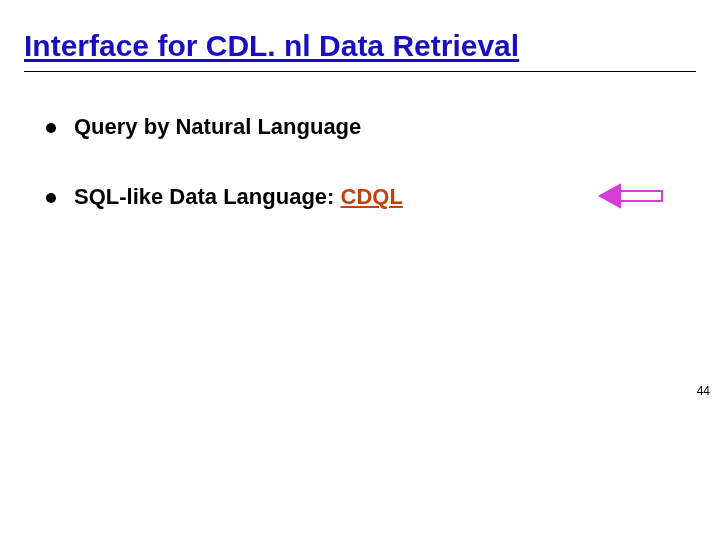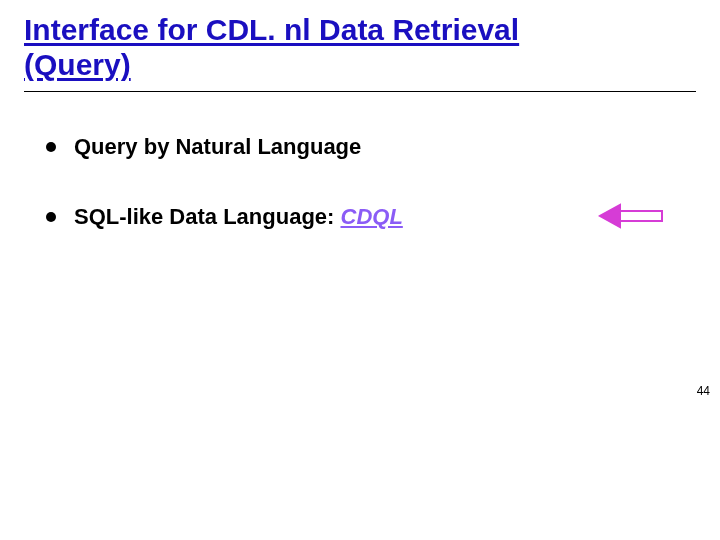--- a/index.html
+++ b/index.html
@@ -11,21 +11,21 @@
     font-family: Arial, Helvetica, sans-serif;
     color: #000;
     position: relative;
     overflow: hidden;
   }
   .slide {
     width: 720px;
     height: 408px;
     position: relative;
     box-sizing: border-box;
-    padding: 12px 24px 0 24px;
+    padding: 28px 24px 0 24px;
   }
   .title-wrap {
     margin: 0 0 8px 0;
   }
   .title {
     font-size: 30px;
     line-height: 1.18;
     font-weight: 700;
     color: #1a0fc0;
     text-decoration: underline;
@@ -55,24 +55,23 @@
     content: "";
     position: absolute;
     left: 0;
     top: 0.38em;
     width: 10px;
     height: 10px;
     background: #000;
     border-radius: 50%;
   }
   .emph-link {
-    color: #8b5cf6;
+    color: #c2410c;
     text-decoration: underline;
     text-underline-offset: 2px;
-    font-style: italic;
   }
   .arrow {
     position: absolute;
     display: inline-block;
   }
   .arrow svg {
     display: block;
   }
   .page-num {
     position: absolute;
@@ -82,21 +81,20 @@
     color: #000;
   }
 </style>
 </head>
 <body>
 
 <div class="slide">
 
   <div class="title-wrap">
     <span class="title">Interface for CDL. nl Data Retrieval</span><br>
-    <span class="title">(Query)</span>
   </div>
   <hr class="title-rule">
 
   <ul class="bullets">
     <li>
       <span>Query by Natural Language</span>
     </li>
     <li>
       <span>SQL-like Data Language: </span><span class="emph-link">CDQL</span>
       <span class="arrow" style="left:552px; top:-3px;">

